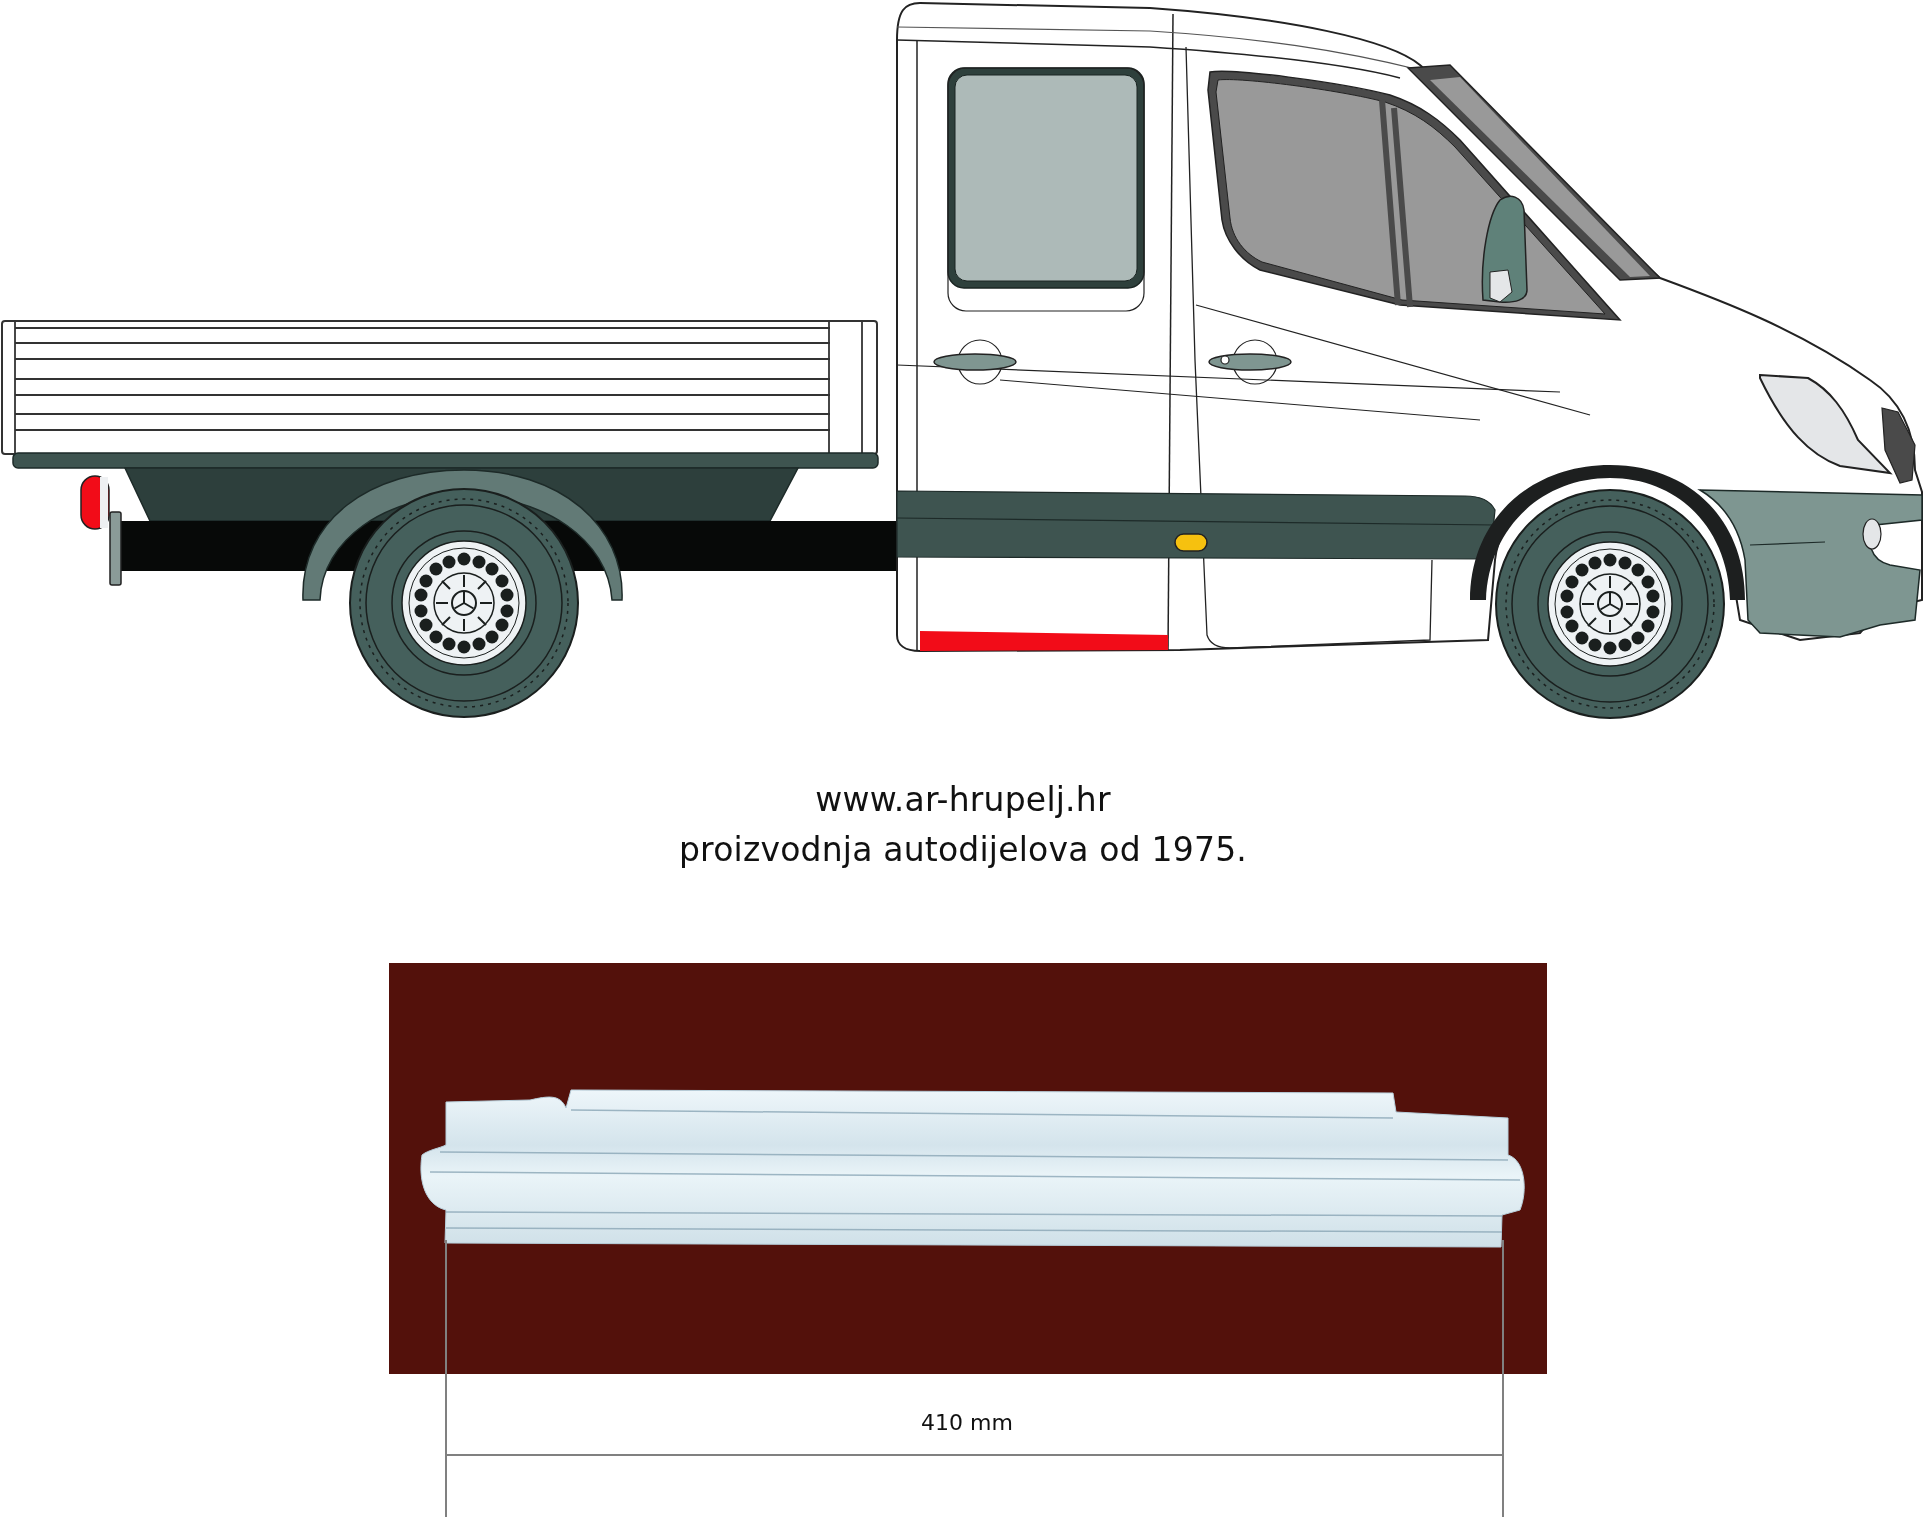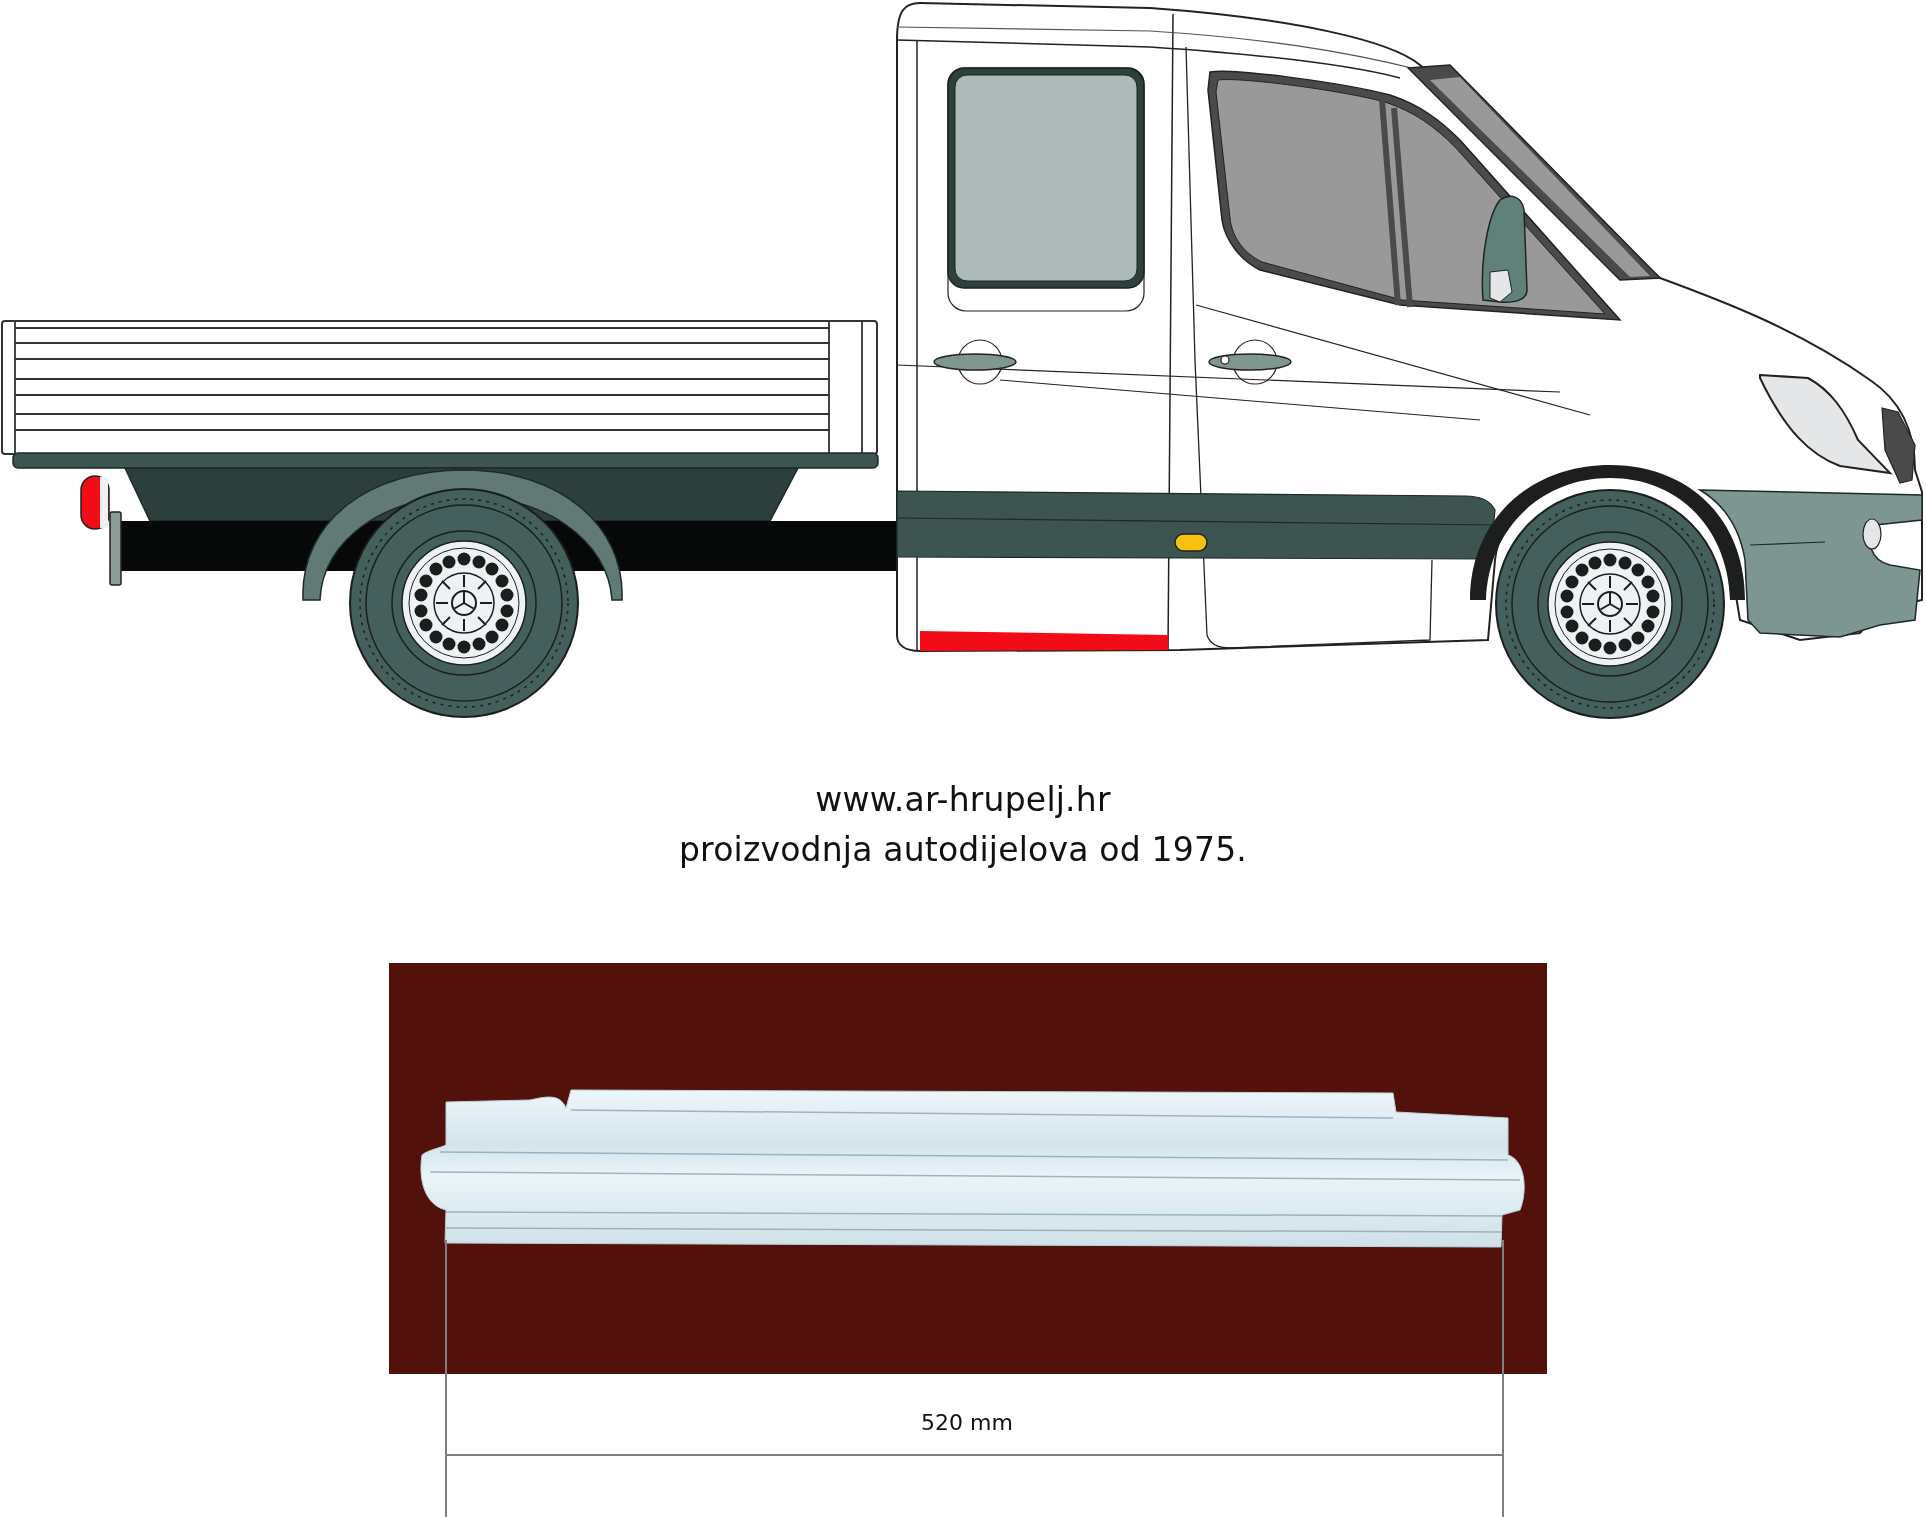--- a/index.html
+++ b/index.html
@@ -147,13 +147,13 @@
 
   <g stroke="#808080" stroke-width="2">
     <line x1="446" y1="1240" x2="446" y2="1517"></line>
     <line x1="1503" y1="1240" x2="1503" y2="1517"></line>
     <line x1="446" y1="1455" x2="1503" y2="1455"></line>
   </g>
 </svg>
 
 <div class="caption" id="caption-url">www.ar-hrupelj.hr</div>
 <div class="caption" id="caption-tag">proizvodnja autodijelova od 1975.</div>
-<div id="dim-label">520 mm</div>
+<div id="dim-label">410 mm</div>
 
 </body></html>

